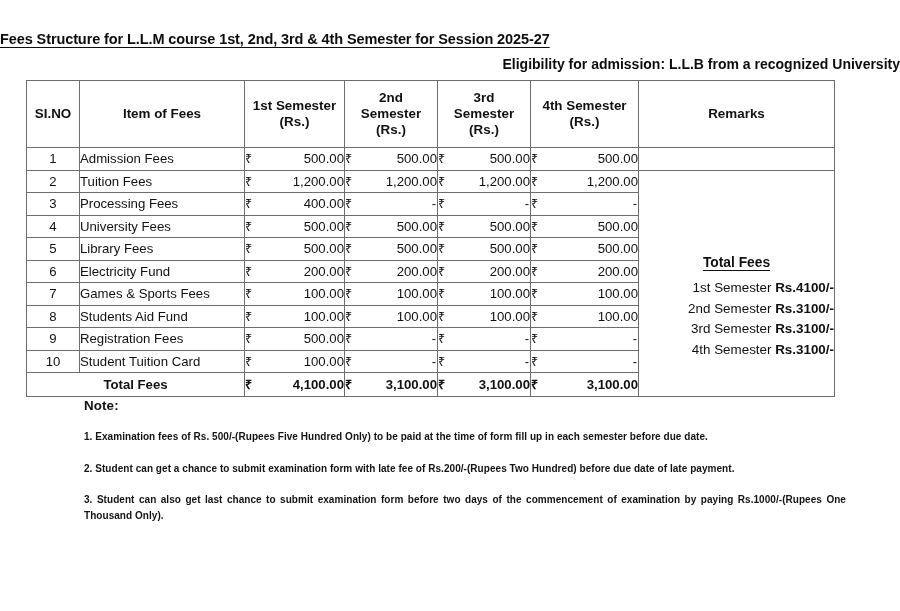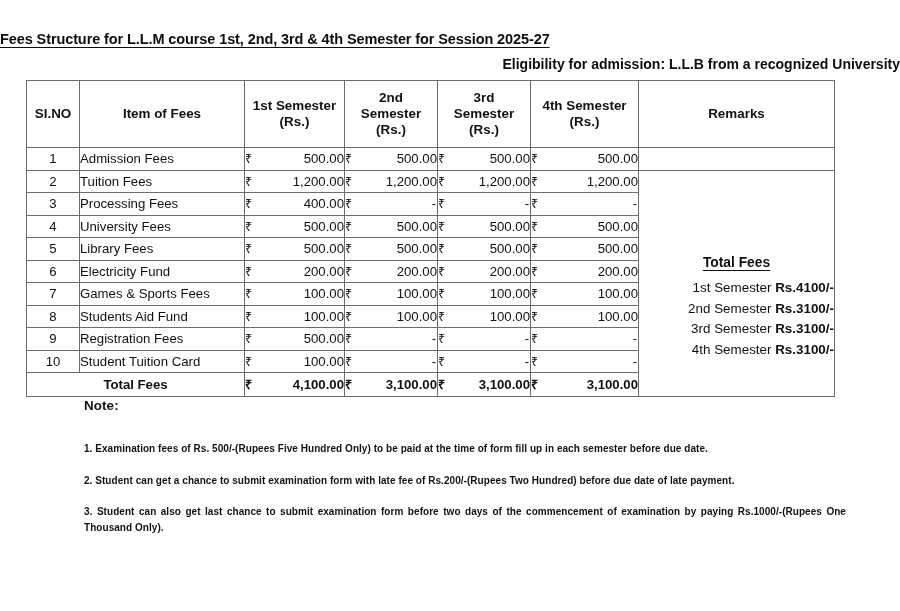--- a/index.html
+++ b/index.html
@@ -167,21 +167,21 @@
   
   .notes {
     position: absolute;
     left: 84px;
     top: 398px;
     width: 762px;
   }
   .note-heading {
     font-size: 13.4px;
     font-weight: bold;
-    margin: 0 0 28px 0;
+    margin: 0 0 16px 0;
     letter-spacing: 0.1px;
   }
   .note-item {
     font-size: 10px;
     font-weight: bold;
     line-height: 1.55;
     margin: 0 0 16px 0;
     text-align: justify;
     letter-spacing: 0.05px;
     color: #131313;

